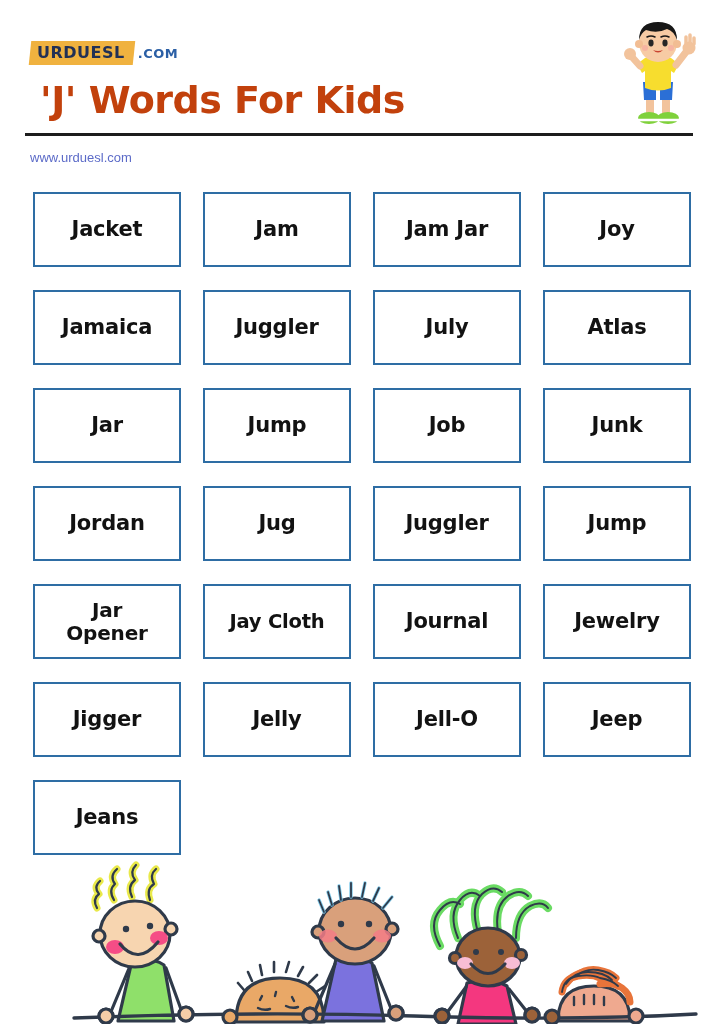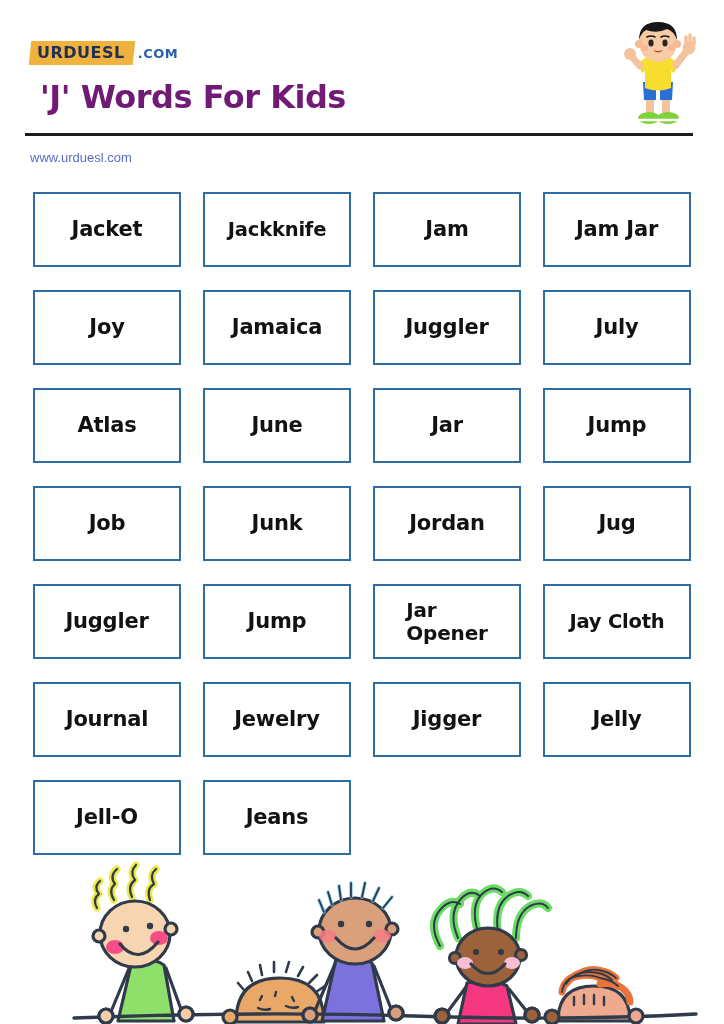--- a/index.html
+++ b/index.html
@@ -59,23 +59,23 @@
     margin-left: 4px;
     line-height: 1;
   }
 
   .title {
     position: absolute;
     left: 40px;
     top: 78px;
     font-family: "DejaVu Sans", sans-serif;
     font-weight: bold;
-    font-size: 32px;
+    font-size: 38px;
     letter-spacing: -0.5px;
-    color: #701a75;
+    color: #c2410c;
     white-space: nowrap;
   }
 
   .rule {
     position: absolute;
     left: 25px;
     top: 133px;
     width: 668px;
     height: 3px;
     background: #1d1d1d;
@@ -109,20 +109,21 @@
     grid-auto-rows: 75px;
     column-gap: 22px;
     row-gap: 23px;
   }
   .word-box {
     border: 2px solid #2E6DA4;
     background: #ffffff;
     display: flex;
     align-items: center;
     justify-content: center;
+    text-align: center;
     padding: 2px 4px;
   }
   .word-box-label {
     font-family: "DejaVu Sans", sans-serif;
     font-weight: bold;
     font-size: 21px;
     color: #121212;
     line-height: 1.12;
     letter-spacing: -0.2px;
   }
@@ -193,46 +194,40 @@
 
       <circle cx="35" cy="32" r="3" fill="#F7A9A0" opacity="0.7"></circle>
       <circle cx="61" cy="32" r="3" fill="#F7A9A0" opacity="0.7"></circle>
     </svg>
   </div>
 
   <div class="grid" id="word-grid">
       <div class="word-box">
         <span class="word-box-label">Jacket</span>
       </div>
-      <div class="word-box long">
-        <span class="word-box-label">Jackknife</span>
-      </div>
       <div class="word-box">
         <span class="word-box-label">Jam</span>
       </div>
       <div class="word-box">
         <span class="word-box-label">Jam Jar</span>
       </div>
       <div class="word-box">
         <span class="word-box-label">Joy</span>
       </div>
       <div class="word-box">
         <span class="word-box-label">Jamaica</span>
       </div>
       <div class="word-box">
         <span class="word-box-label">Juggler</span>
       </div>
       <div class="word-box">
         <span class="word-box-label">July</span>
       </div>
       <div class="word-box">
         <span class="word-box-label">Atlas</span>
-      </div>
-      <div class="word-box">
-        <span class="word-box-label">June</span>
       </div>
       <div class="word-box">
         <span class="word-box-label">Jar</span>
       </div>
       <div class="word-box">
         <span class="word-box-label">Jump</span>
       </div>
       <div class="word-box">
         <span class="word-box-label">Job</span>
       </div>
@@ -264,20 +259,23 @@
         <span class="word-box-label">Jewelry</span>
       </div>
       <div class="word-box">
         <span class="word-box-label">Jigger</span>
       </div>
       <div class="word-box">
         <span class="word-box-label">Jelly</span>
       </div>
       <div class="word-box">
         <span class="word-box-label">Jell-O</span>
+      </div>
+      <div class="word-box">
+        <span class="word-box-label">Jeep</span>
       </div>
       <div class="word-box">
         <span class="word-box-label">Jeans</span>
       </div>
     </div>
 
   <svg class="footer-art" viewBox="0 0 724 168">
     <g stroke="#2F3A4A" stroke-width="3.2" stroke-linecap="round" stroke-linejoin="round">
 
       <g>

